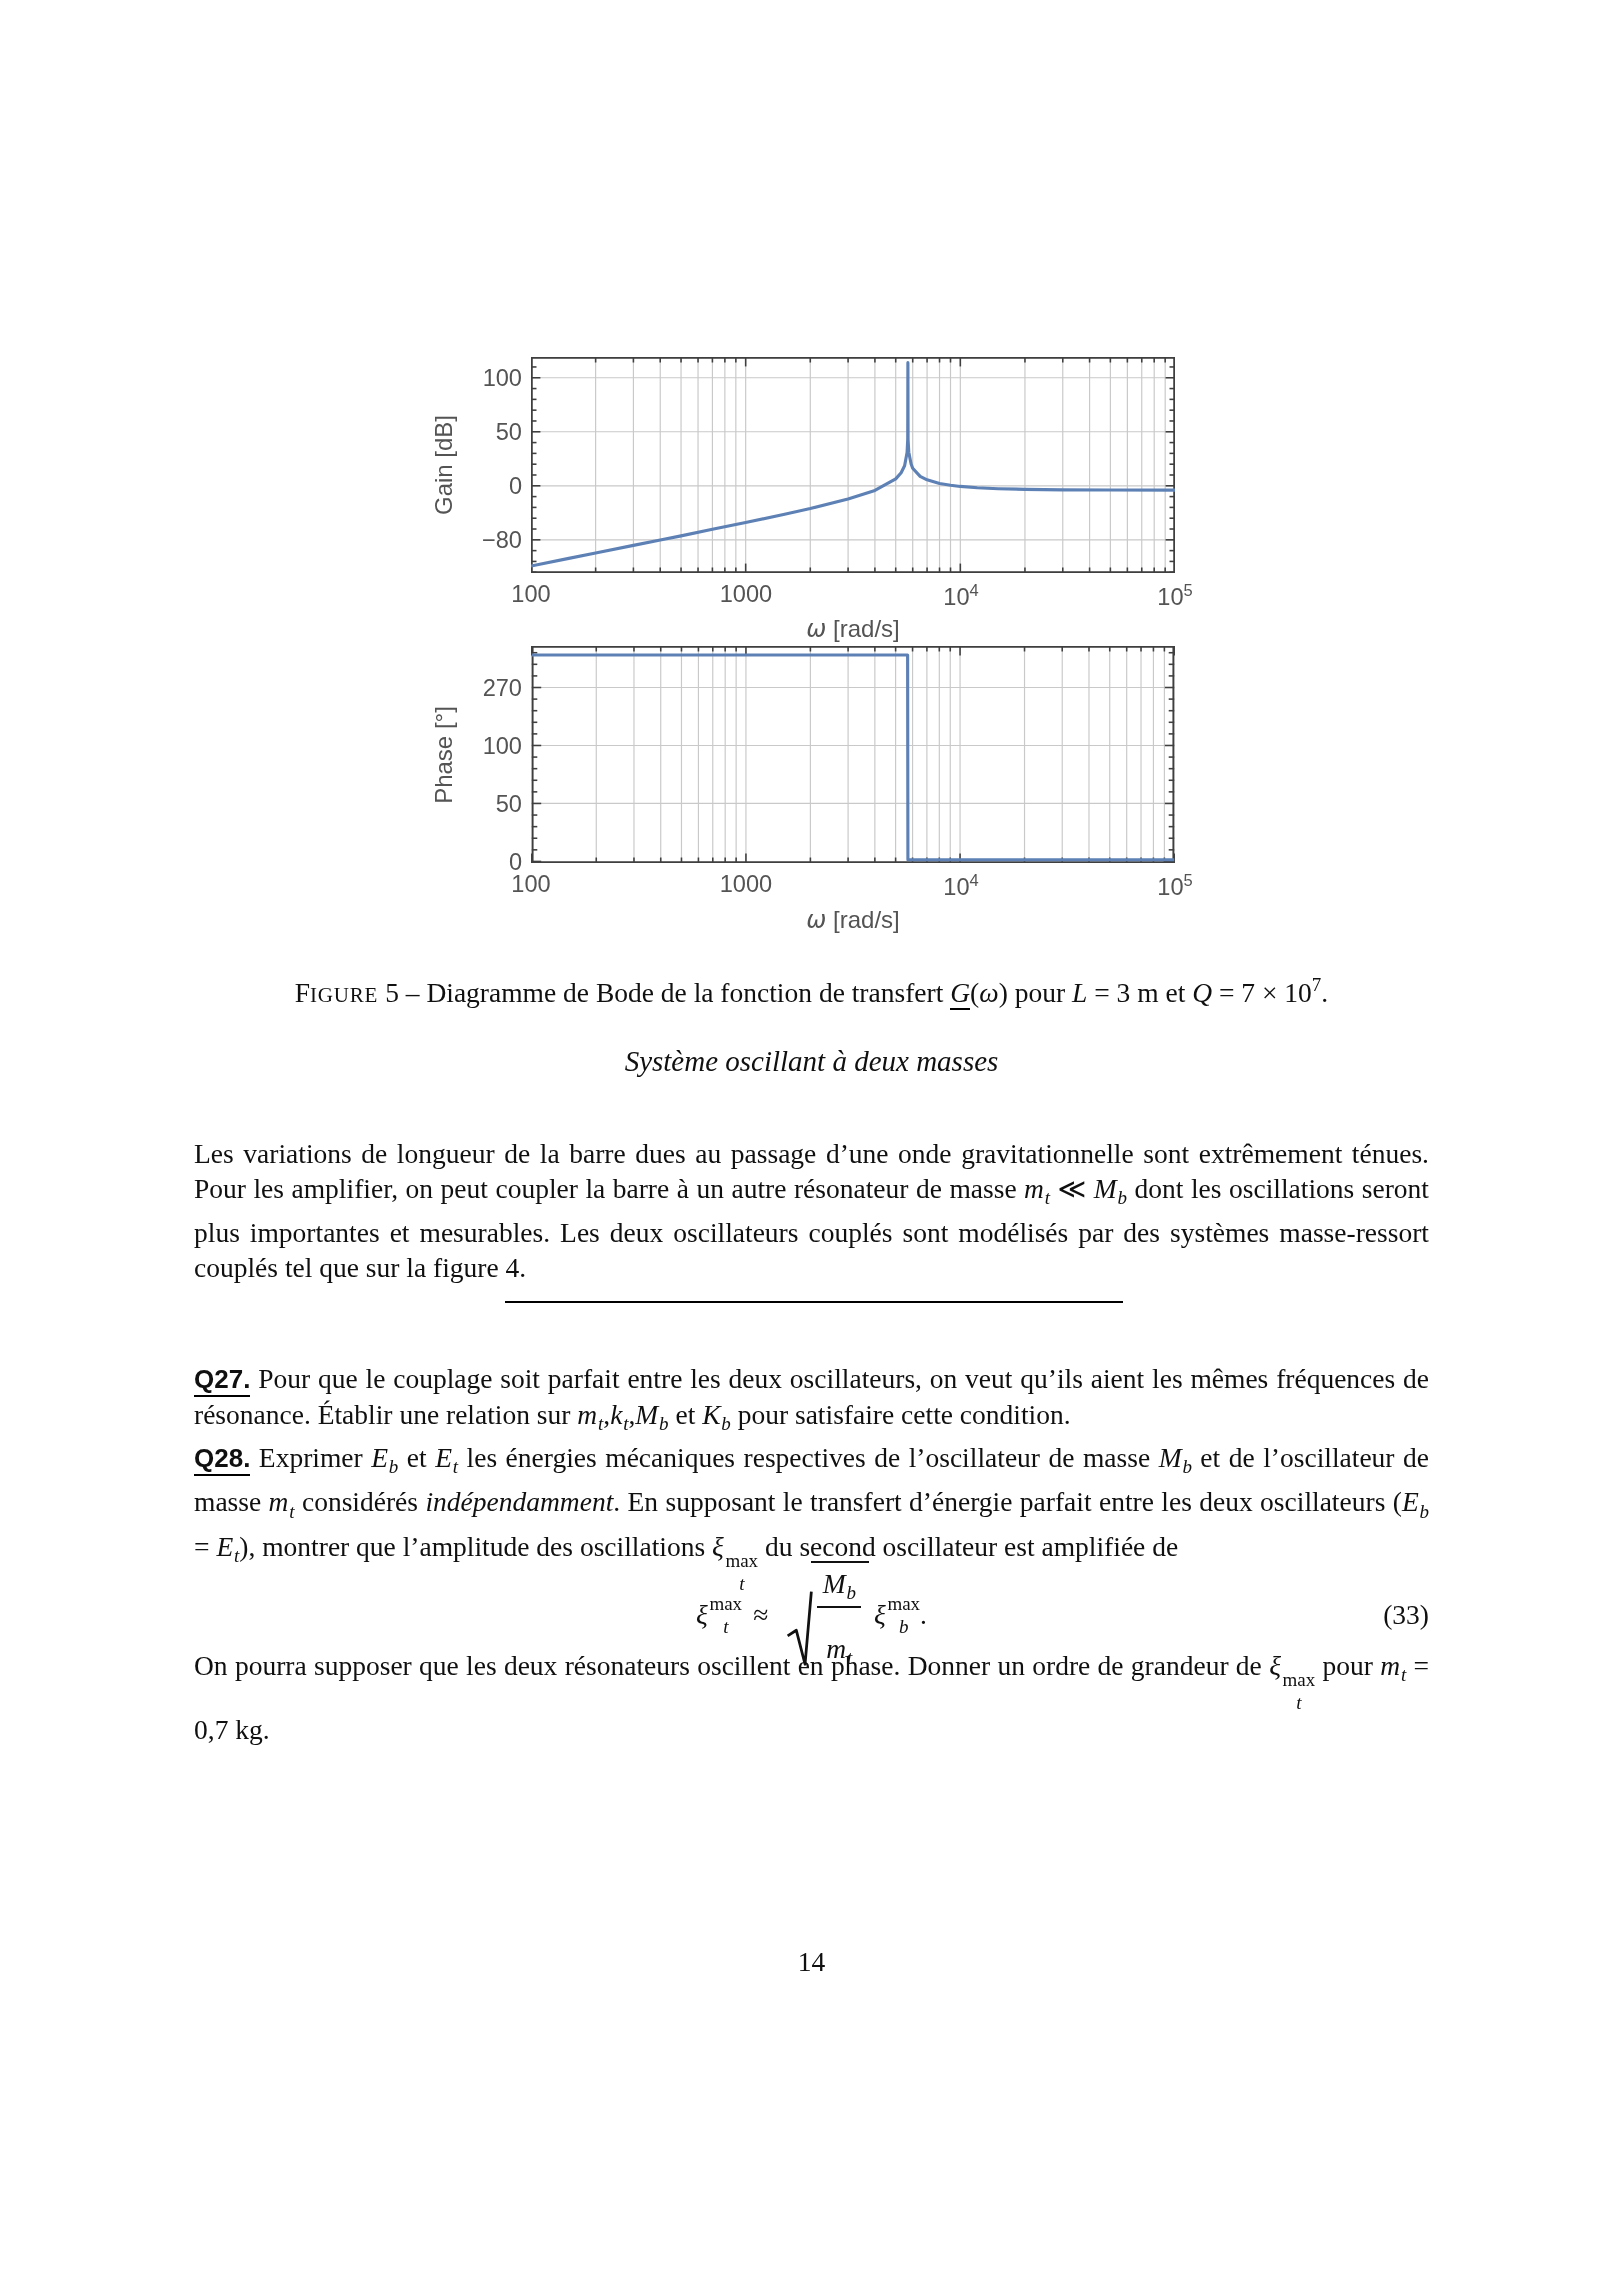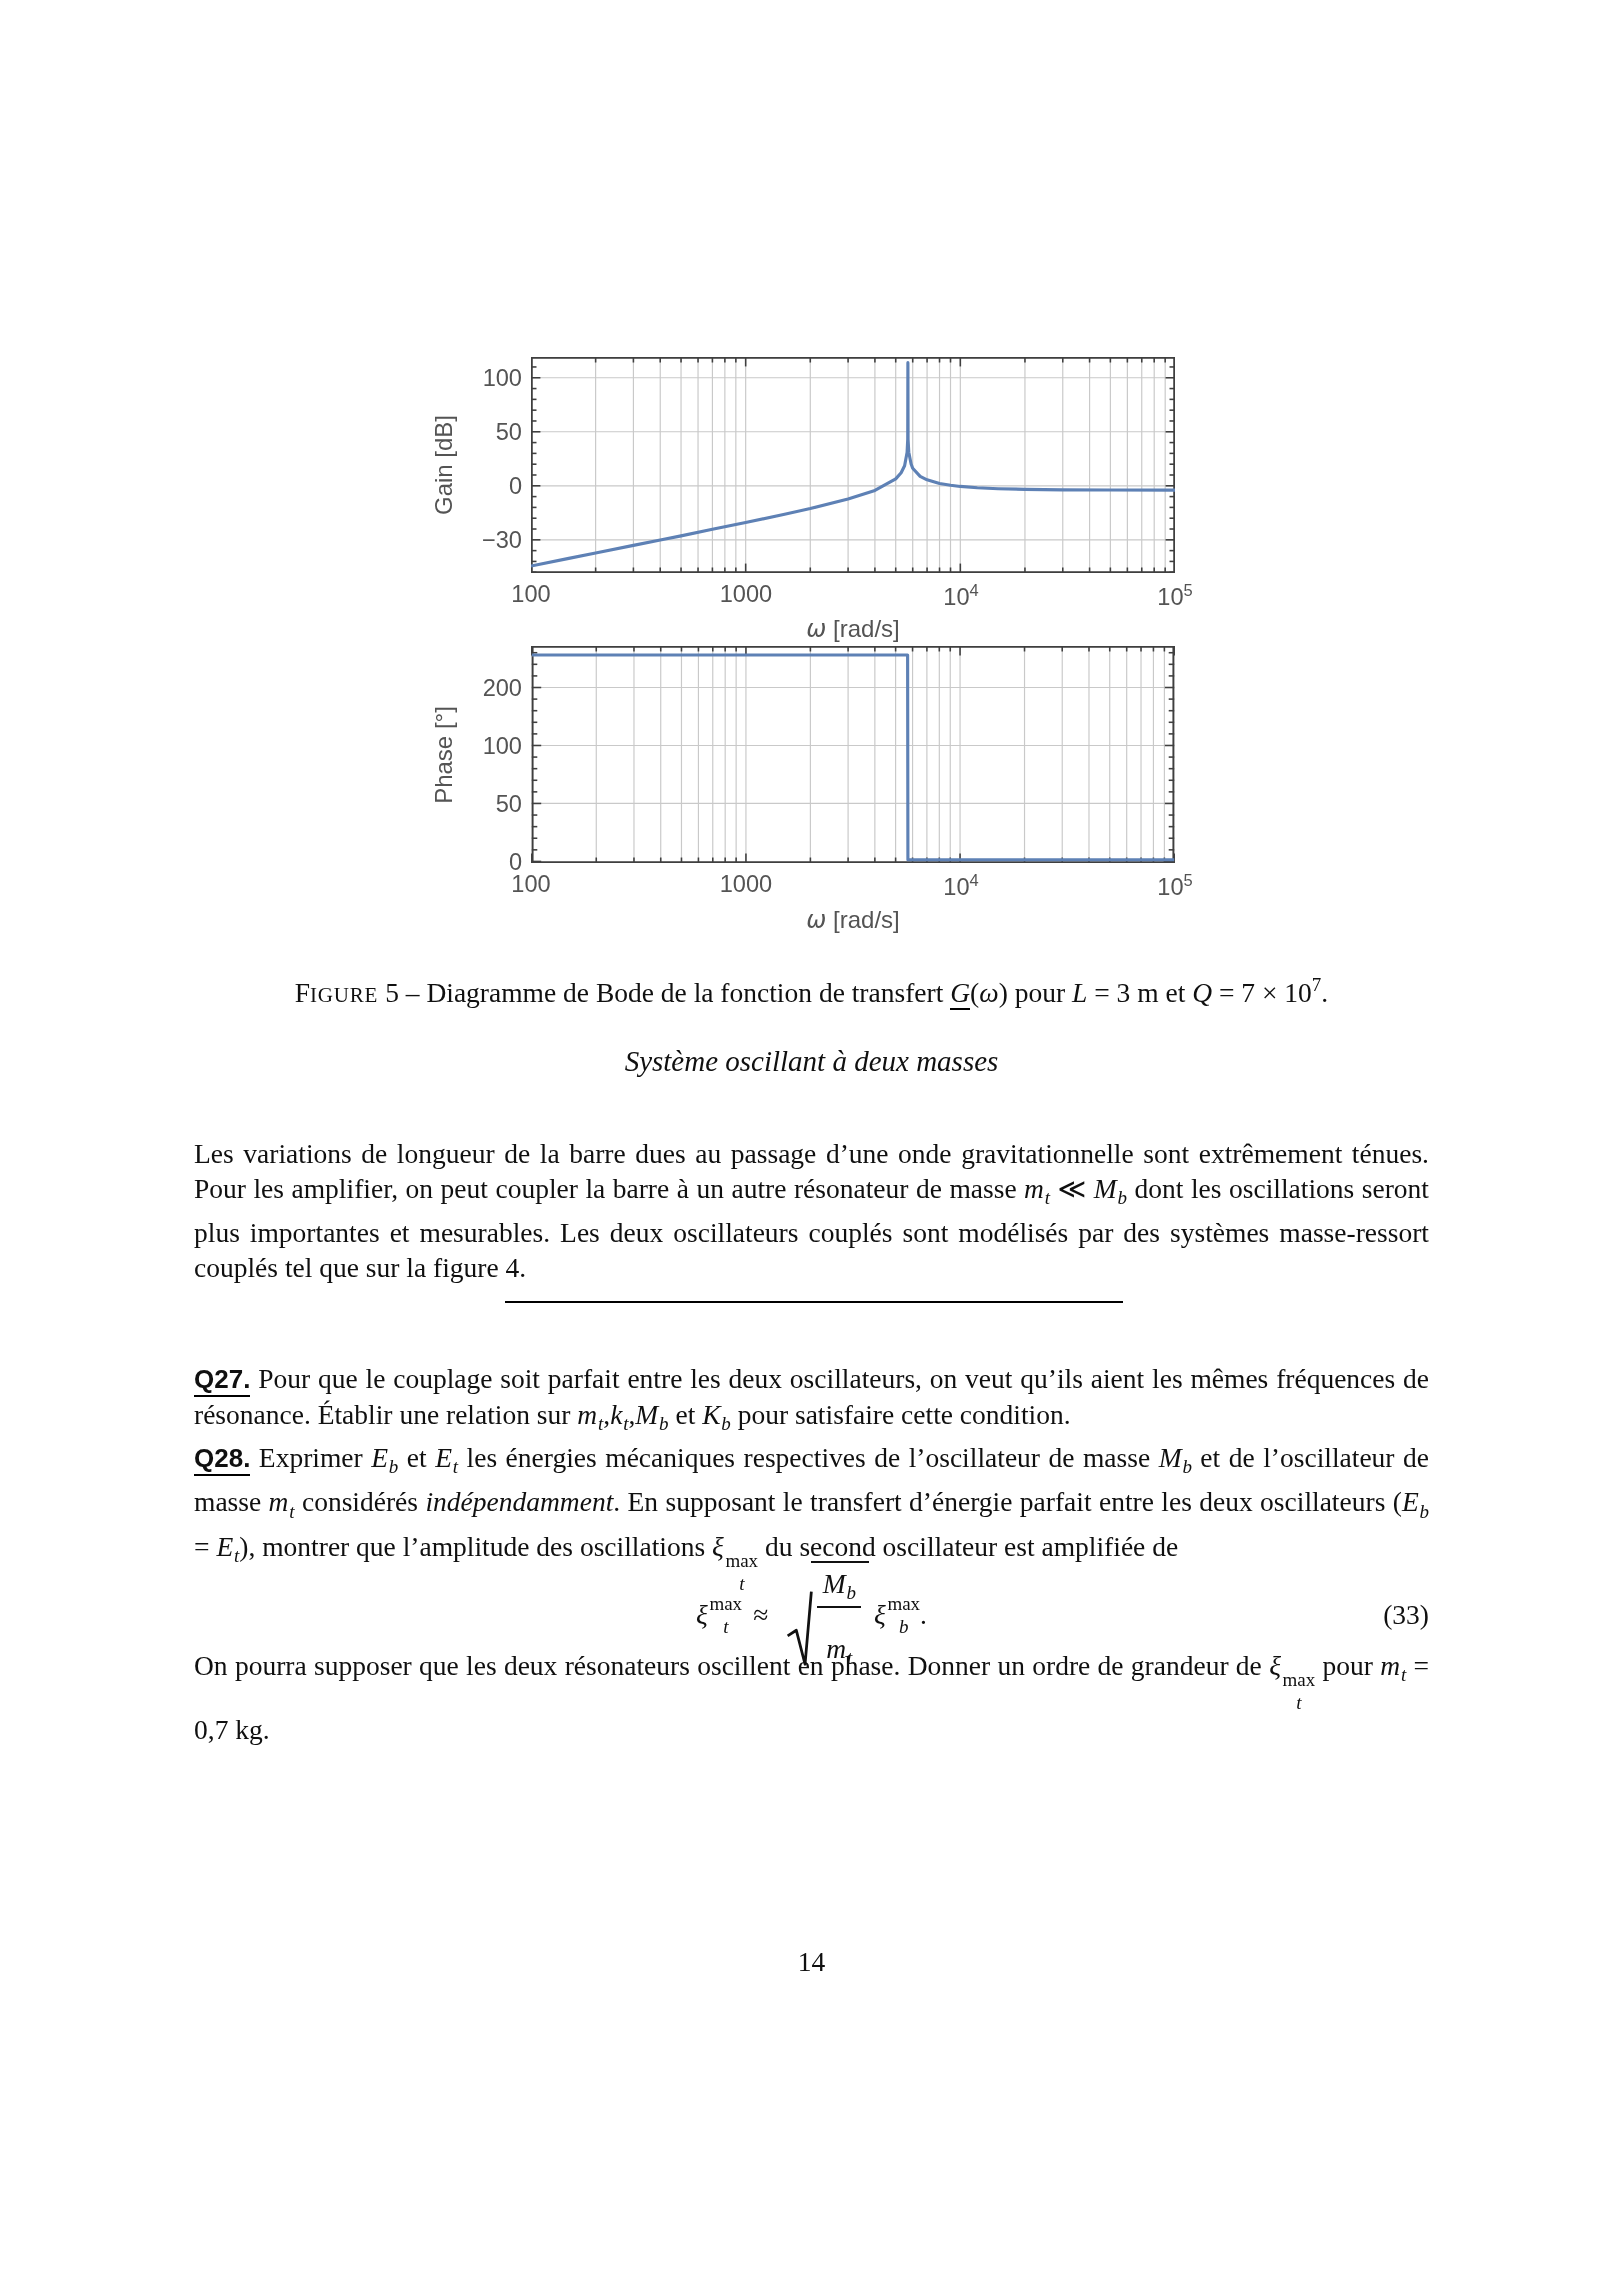--- a/index.html
+++ b/index.html
@@ -178,21 +178,21 @@
         <line x1="820" y1="26.413206603301656" x2="808" y2="26.413206603301656" stroke="#3f3f3f" stroke-width="2"></line>
         <line x1="0" y1="12.656328164082046" x2="7" y2="12.656328164082046" stroke="#3f3f3f" stroke-width="2"></line>
         <line x1="820" y1="12.656328164082046" x2="813" y2="12.656328164082046" stroke="#3f3f3f" stroke-width="2"></line>
         <rect x="1" y="1" width="818" height="273" fill="none" stroke="#3f3f3f" stroke-width="2.5"></rect>
         <polyline points="0.0,266.1 48.1,256.4 82.3,249.5 130.4,239.8 164.6,233.0 191.1,227.7 231.0,219.4 273.3,210.8 321.5,200.6 355.6,193.0 403.7,180.9 437.9,169.9 464.4,155.2 471.3,147.3 475.7,138.4 478.9,121.3 479.7,104.8 479.9,7.2 480.1,104.8 481.0,121.2 484.0,136.3 486.0,141.7 495.5,152.0 504.3,156.4 520.2,161.0 534.2,163.3 546.7,164.8 568.3,166.5 594.8,167.7 628.9,168.5 677.1,169.1 737.7,169.3 820.0,169.5" fill="none" stroke="#5e81b5" stroke-width="4" stroke-linejoin="round"></polyline>
       </svg>
       <div class="xtick" style="left: 531px; top: 581px;">100</div>
       <div class="xtick" style="left: 746px; top: 581px;">1000</div>
       <div class="xtick" style="left: 961px; top: 581px;">10<sup>4</sup></div>
       <div class="xtick" style="left: 1175px; top: 581px;">10<sup>5</sup></div>
-      <div class="ytick" style="left: 420px; top: 540px;">−30</div>
+      <div class="ytick" style="left: 420px; top: 540px;">−80</div>
       <div class="ytick" style="left: 420px; top: 486px;">0</div>
       <div class="ytick" style="left: 420px; top: 432px;">50</div>
       <div class="ytick" style="left: 420px; top: 378px;">100</div>
       <div class="axis-xlabel" style="left: 853px; top: 615px;"><span class="greek-it">ω</span> [rad/s]</div>
       <div class="axis-ylabel" style="left: 444px; top: 465px;">Gain [dB]</div>
       <svg width="644" height="217" style="position: absolute; left: 531px; top: 646px;" viewBox="0 0 820 277">
         <line x1="82.28153214815488" y1="0" x2="82.28153214815488" y2="277" stroke="#c9c9c9" stroke-width="1.5"></line>
         <line x1="130.4131429567078" y1="0" x2="130.4131429567078" y2="277" stroke="#c9c9c9" stroke-width="1.5"></line>
         <line x1="164.56306429630976" y1="0" x2="164.56306429630976" y2="277" stroke="#c9c9c9" stroke-width="1.5"></line>
         <line x1="191.05180118517845" y1="0" x2="191.05180118517845" y2="277" stroke="#c9c9c9" stroke-width="1.5"></line>
@@ -318,21 +318,21 @@
         <rect x="1" y="1" width="818" height="275" fill="none" stroke="#3f3f3f" stroke-width="2.5"></rect>
         <polyline points="0.0,11.5 273.3,11.5 403.7,11.5 464.4,11.5 479.7,11.5 479.9,141.8 480.1,272.8 486.0,272.8 546.7,272.8 677.1,272.8 820.0,272.8" fill="none" stroke="#5e81b5" stroke-width="4" stroke-linejoin="round"></polyline>
       </svg>
       <div class="xtick" style="left: 531px; top: 871px;">100</div>
       <div class="xtick" style="left: 746px; top: 871px;">1000</div>
       <div class="xtick" style="left: 961px; top: 871px;">10<sup>4</sup></div>
       <div class="xtick" style="left: 1175px; top: 871px;">10<sup>5</sup></div>
       <div class="ytick" style="left: 420px; top: 862px;">0</div>
       <div class="ytick" style="left: 420px; top: 804px;">50</div>
       <div class="ytick" style="left: 420px; top: 746px;">100</div>
-      <div class="ytick" style="left: 420px; top: 688px;">200</div>
+      <div class="ytick" style="left: 420px; top: 688px;">270</div>
       <div class="axis-xlabel" style="left: 853px; top: 906px;"><span class="greek-it">ω</span> [rad/s]</div>
       <div class="axis-ylabel" style="left: 444px; top: 755px;">Phase [°]</div>
     </div>
 
   <div class="body-text centered" style="top:967px;"><span><span>F</span><span class="sc-rest">IGURE</span></span> 5 – Diagramme de Bode de la fonction de transfert <span class="iu">G</span>(<span class="mi">ω</span>) pour <span class="mi">L</span> = 3 m et <span class="mi">Q</span> = 7 × 10<span class="msup">7</span>.</div>
 
   <div class="body-text centered" style="top:1044px;font-size:29px;"><span class="mit">Système oscillant à deux masses</span></div>
 
   <div class="body-text" style="top:1136px;">Les variations de longueur de la barre dues au passage d’une onde gravitationnelle sont extrêmement ténues. Pour les amplifier, on peut coupler la barre à un autre résonateur de masse <span class="mi">m</span><span class="msub">t</span> ≪ <span class="mi">M</span><span class="msub">b</span> dont les oscillations seront plus importantes et mesurables. Les deux oscillateurs couplés sont modélisés par des systèmes masse-ressort couplés tel que sur la figure 4.</div>
 

